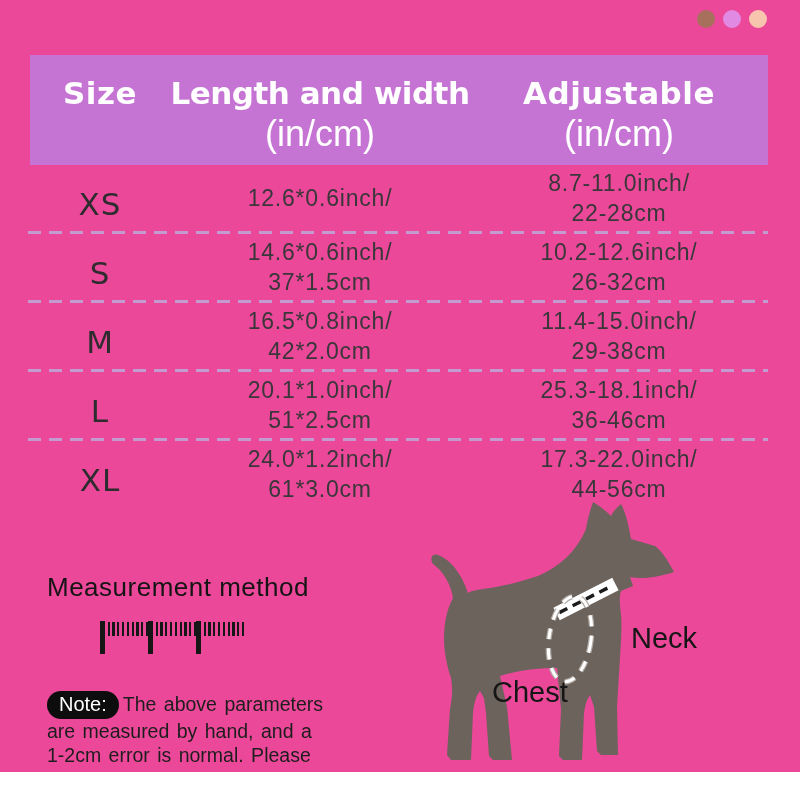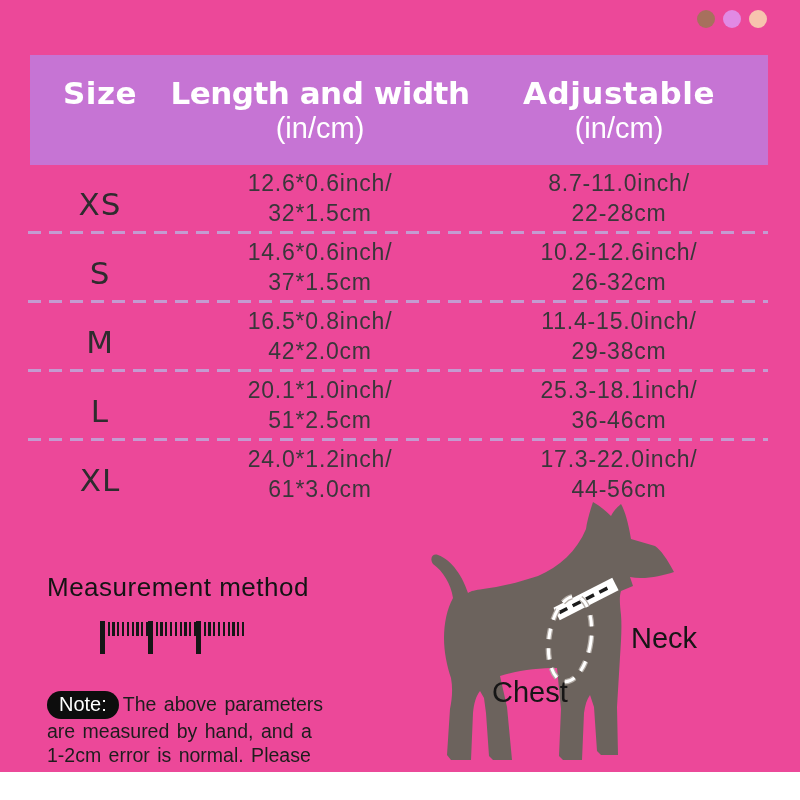--- a/index.html
+++ b/index.html
@@ -10,21 +10,21 @@
   .dots{position:absolute;top:10px;right:33px;display:flex;gap:8px;}
   .dot{width:18px;height:18px;border-radius:50%;}
 
   
   .header-bar{position:absolute;left:30px;top:55px;width:738px;height:110px;
               background:var(--header-bg,#c674d4);display:grid;
               grid-template-columns:140px 300px 298px;}
   .hcol{display:flex;flex-direction:column;align-items:center;padding-top:21px;color:#fff;}
   .htitle{font-size:31px;font-weight:700;line-height:34px;letter-spacing:.5px;
           font-family:"DejaVu Sans", sans-serif;}
-  .hsub{font-size:29px;font-weight:400;line-height:32px;margin-top:2px;}
+  .hsub{font-size:36px;font-weight:400;line-height:32px;margin-top:8px;}
 
   
   .rows{position:absolute;left:30px;top:165px;width:738px;}
   .t-row{display:grid;grid-template-columns:140px 300px 298px;height:66px;align-items:center;}
   .size-cell{text-align:center;font-family:"DejaVu Sans", sans-serif;font-size:31px;
              color:#2e2c2e;letter-spacing:1px;margin-top:12px;}
   .val-cell{text-align:center;font-size:23px;line-height:30px;color:#39373a;letter-spacing:.8px;}
   .divider{height:3px;width:740px;margin-left:-2px;
            background:repeating-linear-gradient(90deg,var(--divider,#c49bd1) 0 13px,transparent 13px 21px);}
 
@@ -69,21 +69,20 @@
       <div class="hsub">(in/cm)</div>
     </div>
   </div>
 
   <div class="rows">
 
     <div class="t-row">
       <div class="size-cell">XS</div>
       <div class="val-cell">
           <div>12.6*0.6inch/</div>
-          <div>32*1.5cm</div>
         </div>
       <div class="val-cell">
           <div>8.7-11.0inch/</div>
           <div>22-28cm</div>
         </div>
     </div>
     <div class="divider"></div>
 
     <div class="t-row">
       <div class="size-cell">S</div>

